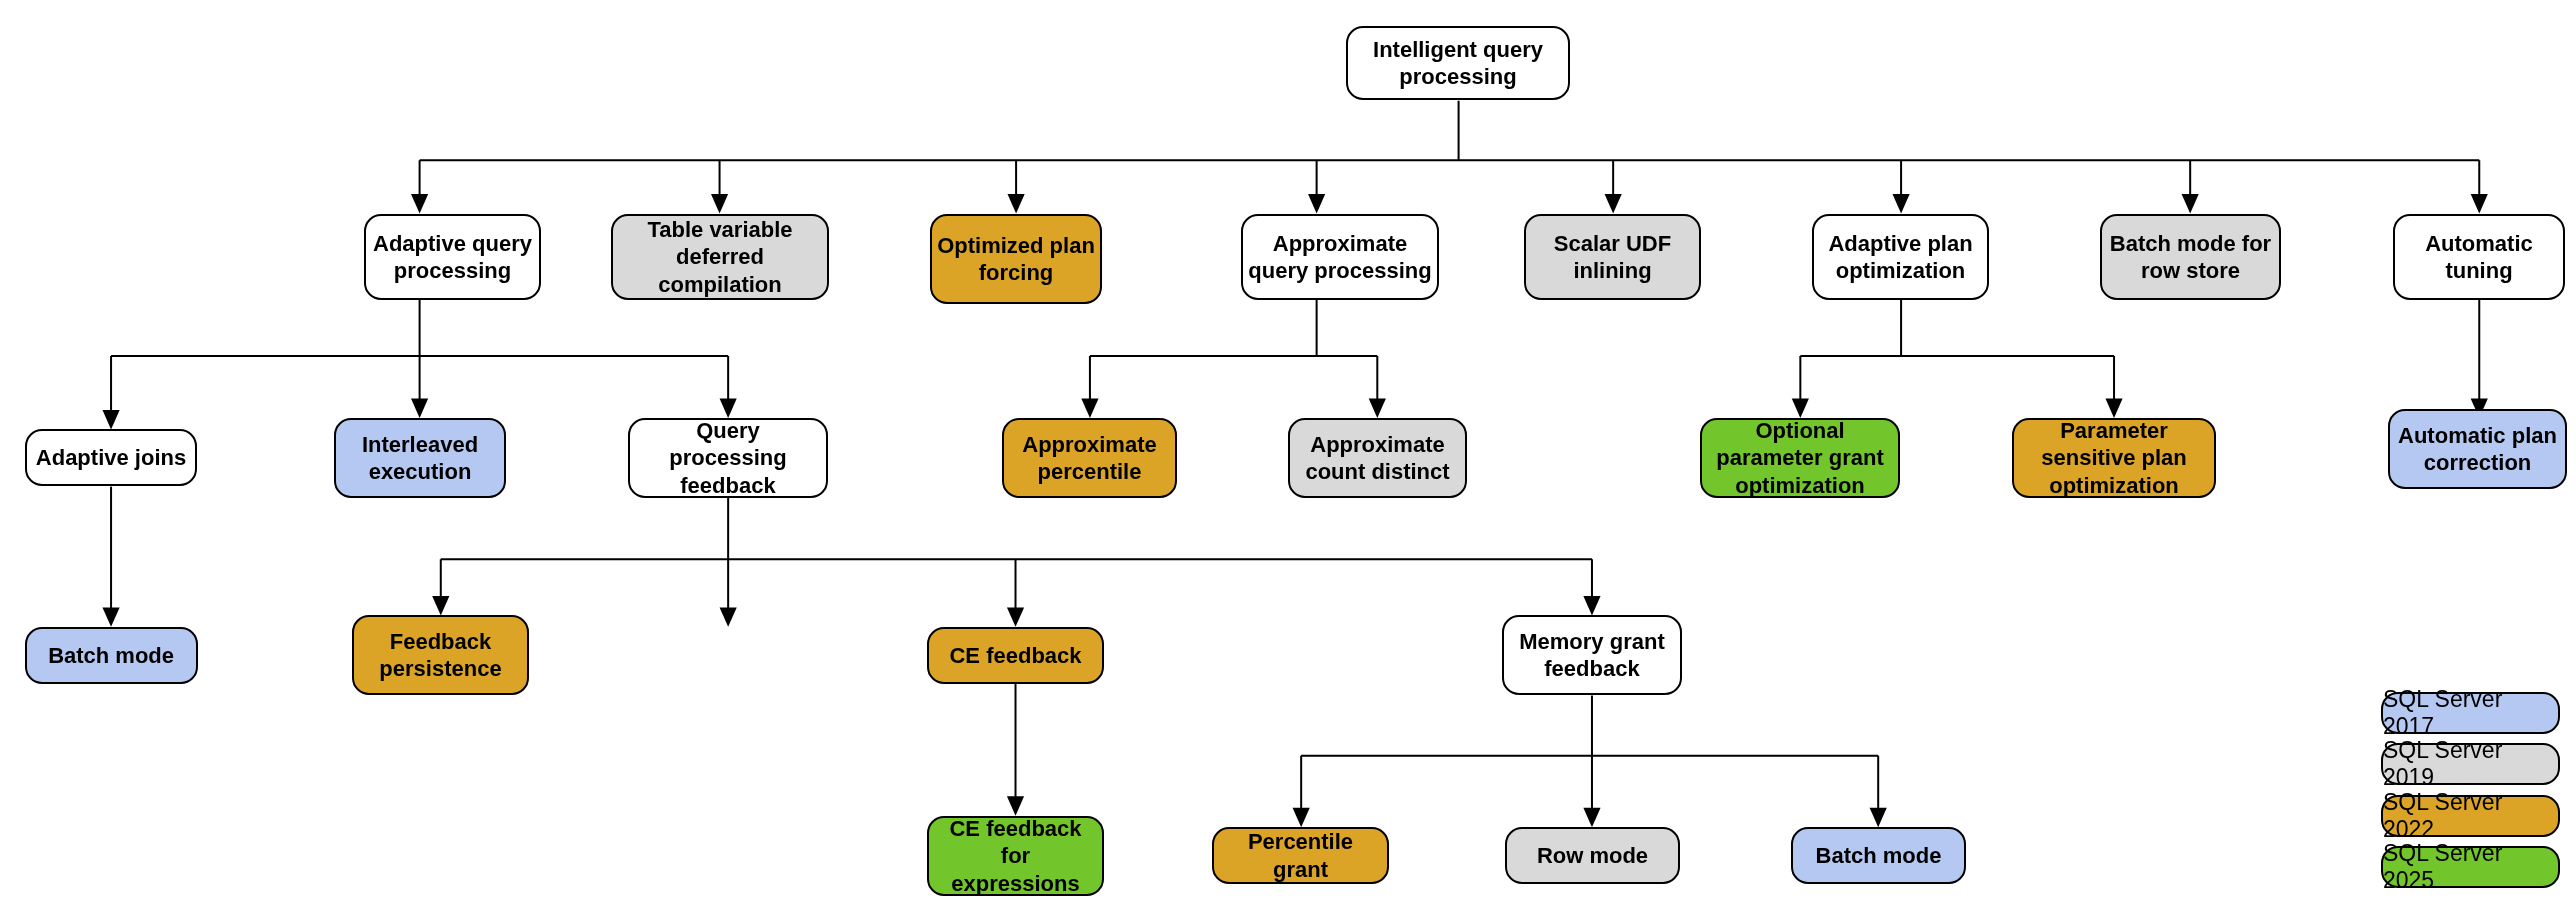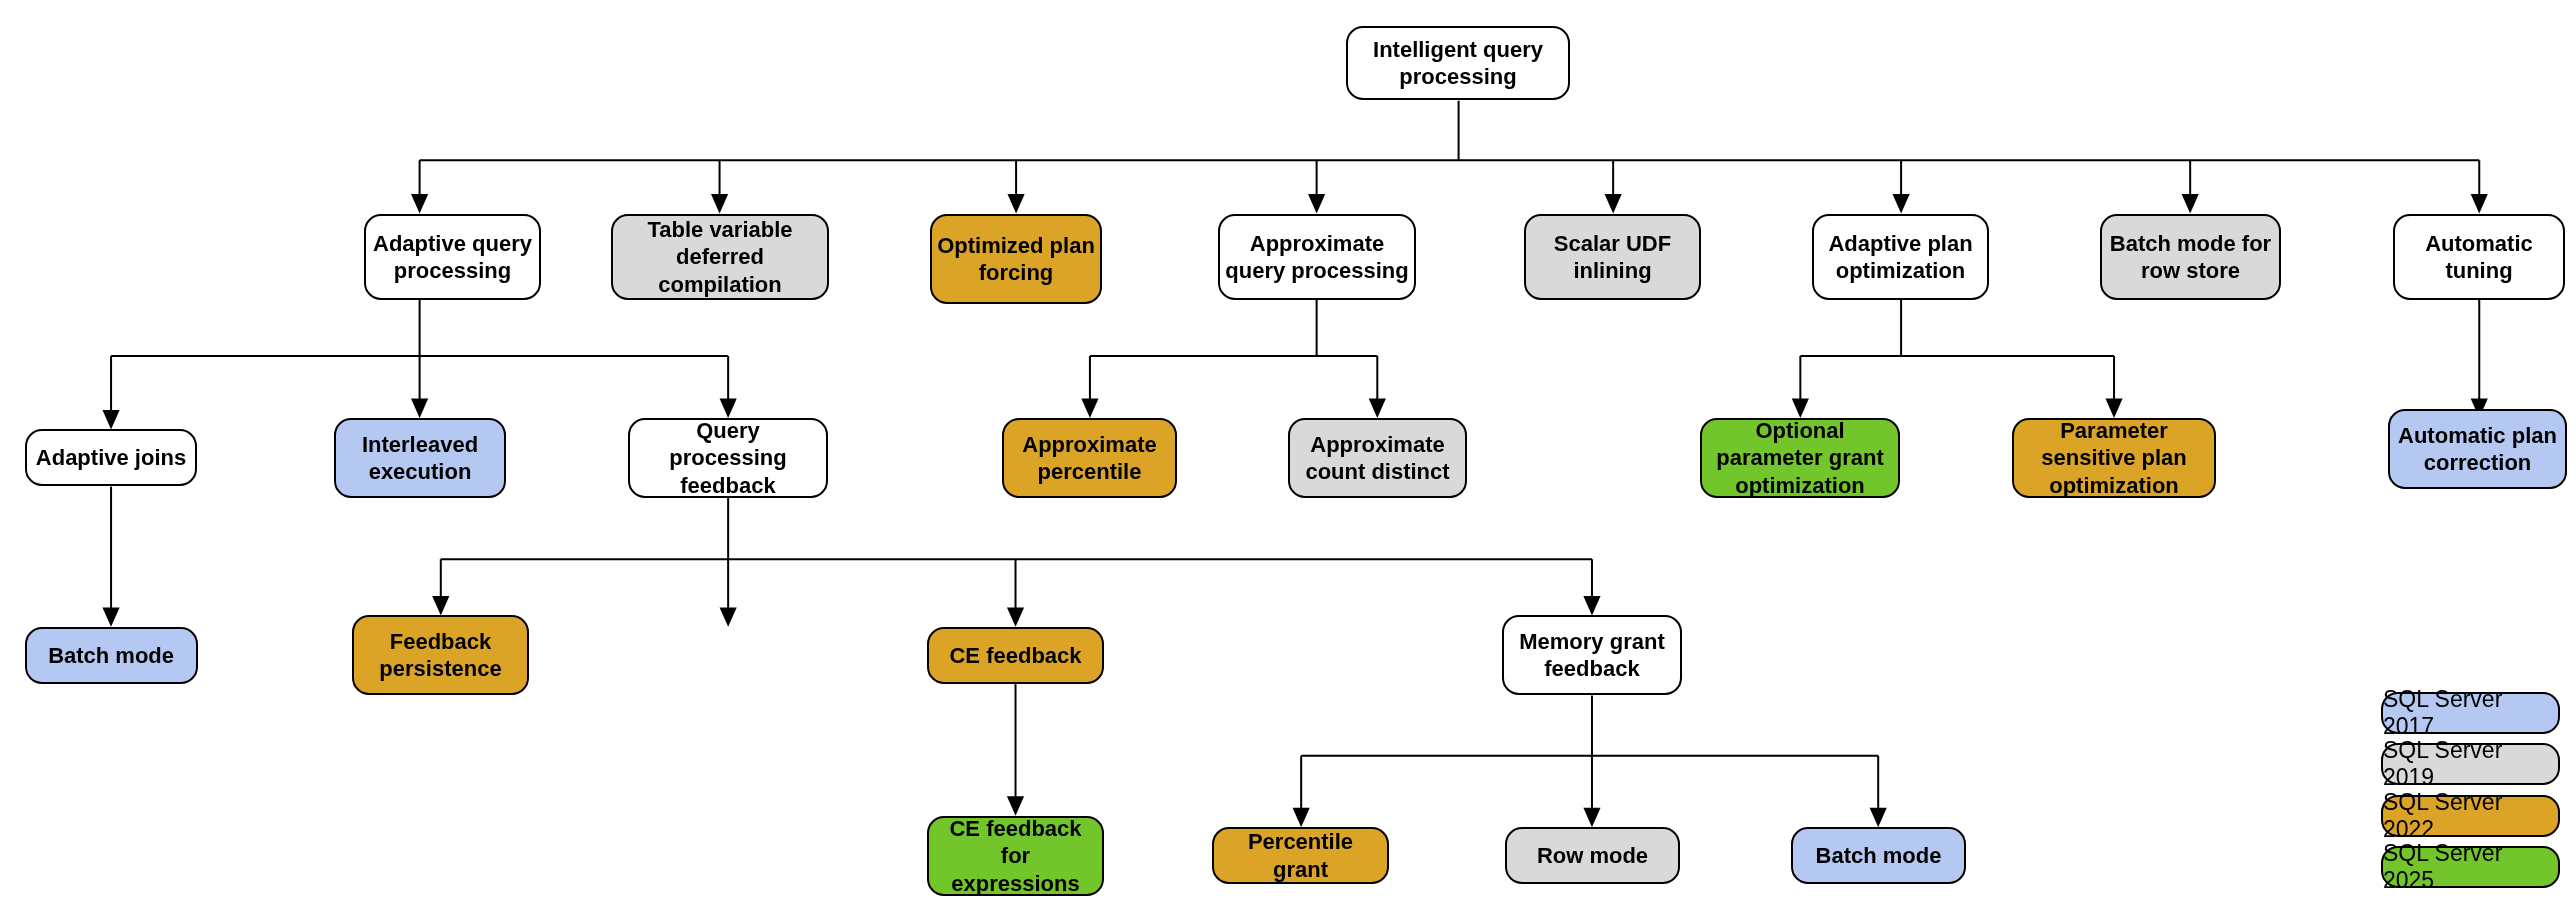--- a/index.html
+++ b/index.html
@@ -106,21 +106,21 @@
       <polygon points="2258,1411 2288,1411 2273,1445" fill="#000000"></polygon>
       <polygon points="2766,1411 2796,1411 2781,1445" fill="#000000"></polygon>
       <polygon points="3266,1411 3296,1411 3281,1445" fill="#000000"></polygon>
     </svg>
 
   <div class="node cat n-root" style="background-color: rgb(255, 255, 255);">Intelligent query processing</div>
 
   <div class="node cat n-aqp" style="background-color: rgb(255, 255, 255);">Adaptive query processing</div>
   <div class="node n-tvdc" style="background-color: rgb(217, 217, 217);">Table variable deferred compilation</div>
   <div class="node n-opf" style="background-color: rgb(219, 164, 39);">Optimized plan forcing</div>
-  <div class="node cat n-aqp2" style="background-color: rgb(255, 255, 255);">Approximate query processing</div>
+  <div class="node cat n-aqp2" style="background-color: rgb(255, 255, 255); margin-left: 23px;">Approximate query processing</div>
   <div class="node n-sui" style="background-color: rgb(217, 217, 217);">Scalar UDF inlining</div>
   <div class="node cat n-apo" style="background-color: rgb(255, 255, 255);">Adaptive plan optimization</div>
   <div class="node n-bmrs" style="background-color: rgb(217, 217, 217);">Batch mode for row store</div>
   <div class="node cat n-at" style="background-color: rgb(255, 255, 255);">Automatic tuning</div>
 
   <div class="node cat n-aj" style="background-color: rgb(255, 255, 255);">Adaptive joins</div>
   <div class="node n-ie" style="background-color: rgb(181, 200, 241);">Interleaved execution</div>
   <div class="node cat n-qpf" style="background-color: rgb(255, 255, 255);">Query processing feedback</div>
   <div class="node n-ap" style="background-color: rgb(219, 164, 39);">Approximate percentile</div>
   <div class="node n-acd" style="background-color: rgb(217, 217, 217);">Approximate count distinct</div>

